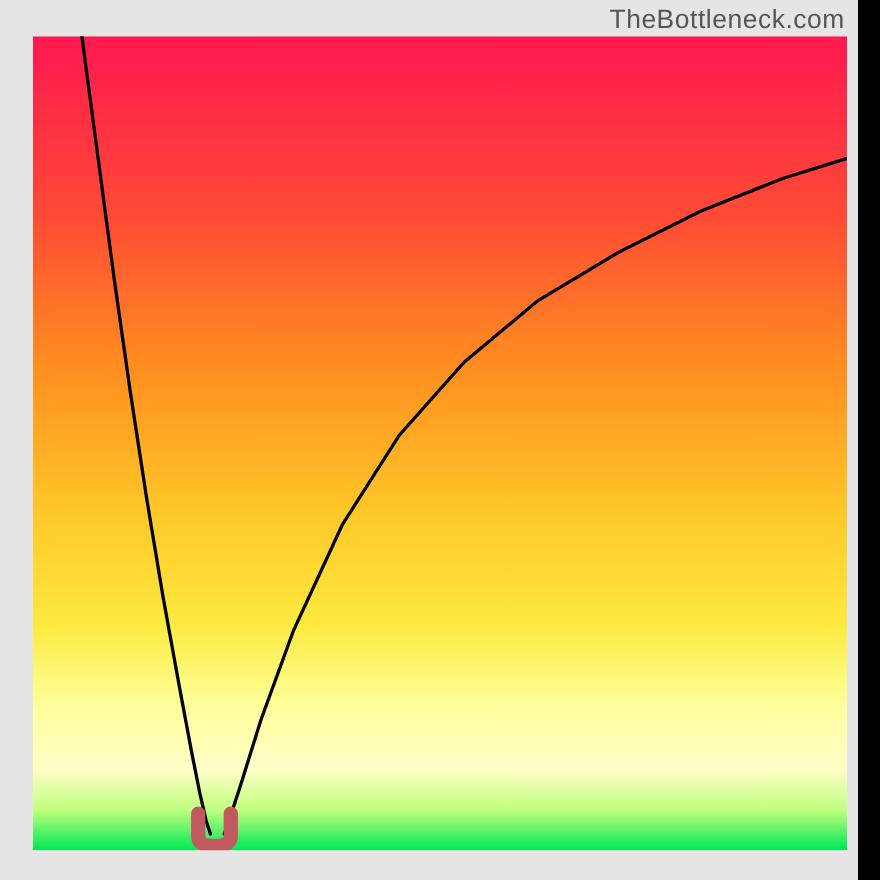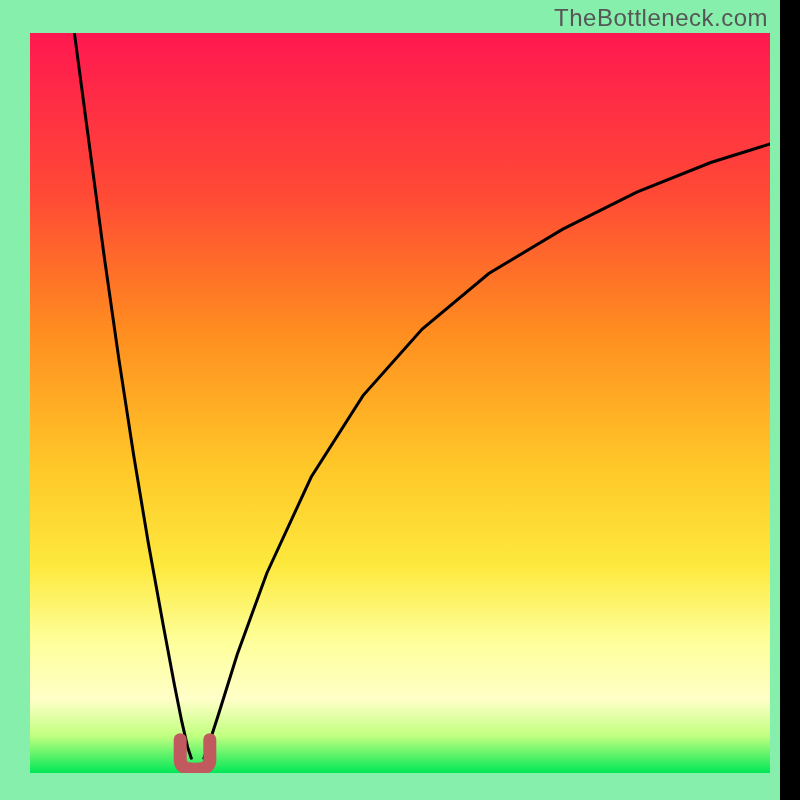--- a/index.html
+++ b/index.html
@@ -7,21 +7,21 @@
     padding: 0;
     width: 800px;
     height: 800px;
     background: #000;
     overflow: hidden;
   }
   .frame {
     position: relative;
     width: 780px;
     height: 800px;
-    background: #86efac;
+    background: #e5e5e5;
   }
   .watermark {
     position: absolute;
     top: 4px;
     right: 12px;
     font-family: Arial, Helvetica, sans-serif;
     font-size: 24px;
     font-weight: 500;
     color: #565656;
     letter-spacing: 0.5px;

